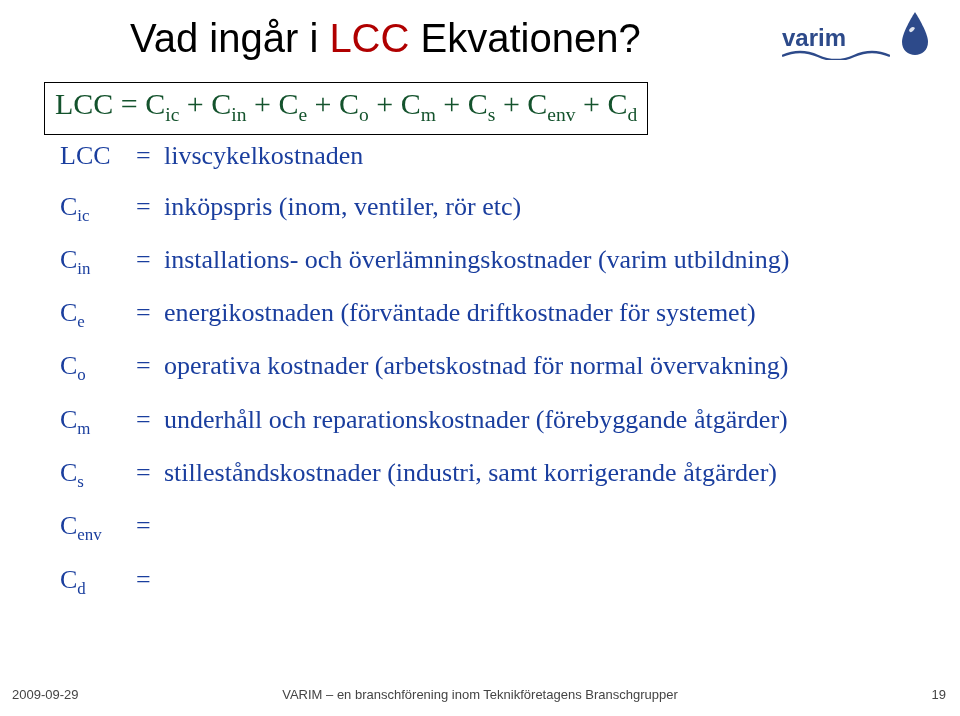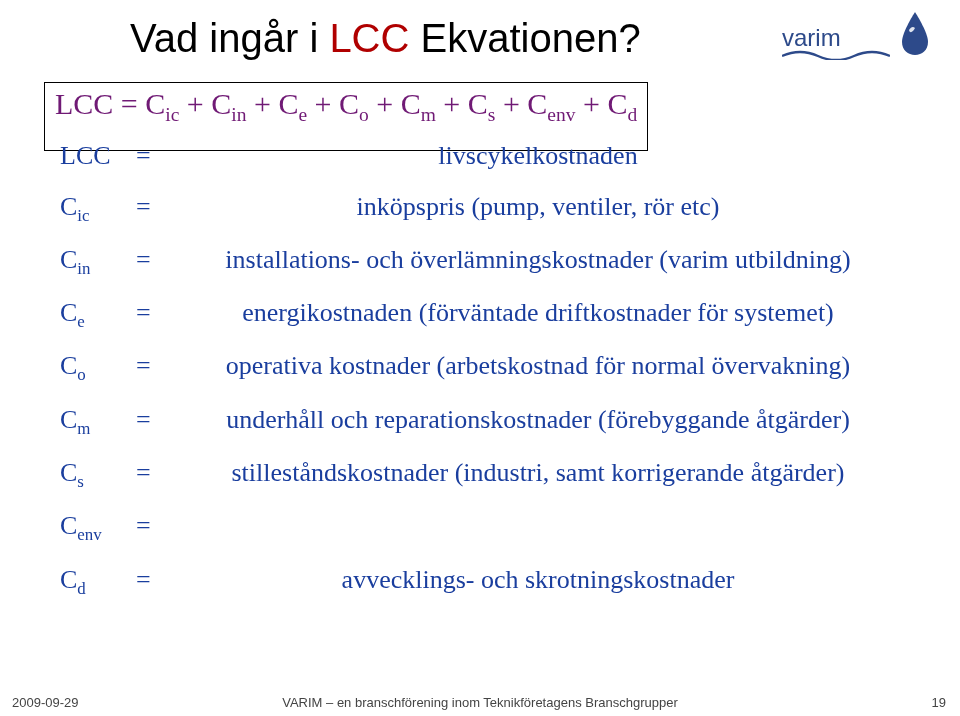--- a/index.html
+++ b/index.html
@@ -1,33 +1,33 @@
 <!DOCTYPE html>
 <html><head>
 <meta charset="utf-8">
 <style>
   * { box-sizing: border-box; margin: 0; padding: 0; }
   html, body { width: 960px; height: 716px; font-family: Arial, Helvetica, sans-serif; background: #fff; overflow: hidden; }
   .slide { position: relative; width: 960px; height: 716px; }
   .title { position: absolute; top: 16px; left: 130px; font-size: 40px; font-weight: normal; }
   .title .black { color: #000; }
   .title .red { color: #b00000; }
-  .equation-box { position: absolute; top: 82px; left: 44px; border: 1.5px solid #000; padding: 4px 10px 24px 10px; font-family: "Times New Roman", Times, serif; font-size: 30px; color: #701a75; }
+  .equation-box { position: absolute; top: 82px; left: 44px; border: 1.5px solid #000; padding: 4px 10px 8px 10px; font-family: "Times New Roman", Times, serif; font-size: 30px; color: #14532d; }
   .equation-box sub { font-size: 0.65em; vertical-align: sub; }
   .defs { position: absolute; top: 140px; left: 60px; right: 48px; }
   .def-row { display: flex; align-items: baseline; font-family: "Times New Roman", Times, serif; font-size: 26px; color: #1a3e9e; margin-bottom: 18px; line-height: 1.25; }
   .def-sym { width: 76px; flex: 0 0 76px; }
   .def-eq { width: 28px; flex: 0 0 28px; }
-  .def-txt { flex: 1; text-align: center; }
+  .def-txt { flex: 1; }
   .def-sym sub { font-size: 0.65em; }
   .logo { position: absolute; top: 10px; right: 28px; width: 150px; height: 52px; }
-  .logo-text { position: absolute; left: 0; top: 14px; font-family: Arial, Helvetica, sans-serif; font-weight: normal; letter-spacing: 0px; color: #2d4a8a; font-size: 24px; text-transform: lowercase; }
+  .logo-text { position: absolute; left: 0; top: 14px; font-family: Arial, Helvetica, sans-serif; font-weight: bold; letter-spacing: 0px; color: #2d4a8a; font-size: 24px; text-transform: lowercase; }
   .logo-drop { position: absolute; right: 0; top: 0; width: 34px; height: 46px; }
   .logo-wave { position: absolute; left: 0; top: 40px; width: 108px; height: 10px; }
-  .footer { position: absolute; left: 0; bottom: 0; width: 100%; height: 28px; display: flex; align-items: center; font-size: 13px; color: #444; font-family: Arial, Helvetica, sans-serif; }
+  .footer { position: absolute; left: 0; bottom: 8px; width: 100%; height: 28px; display: flex; align-items: center; font-size: 13px; color: #444; font-family: Arial, Helvetica, sans-serif; }
   .footer-date { position: absolute; left: 12px; }
   .footer-center { width: 100%; text-align: center; }
   .footer-page { position: absolute; right: 14px; margin-left: 6px; }
 </style>
 </head>
 <body>
 
 <div class="slide">
 
   <div class="logo">
@@ -52,21 +52,21 @@
   <div class="defs">
 
   <div class="def-row">
         <span class="def-sym">LCC</span>
         <span class="def-eq">=</span>
         <span class="def-txt">livscykelkostnaden</span>
       </div>
       <div class="def-row">
         <span class="def-sym">C<sub>ic</sub></span>
         <span class="def-eq">=</span>
-        <span class="def-txt">inköpspris (pump, ventiler, rör etc)</span>
+        <span class="def-txt">inköpspris (inom, ventiler, rör etc)</span>
       </div>
       <div class="def-row">
         <span class="def-sym">C<sub>in</sub></span>
         <span class="def-eq">=</span>
         <span class="def-txt">installations- och överlämningskostnader (varim utbildning)</span>
       </div>
       <div class="def-row">
         <span class="def-sym">C<sub>e</sub></span>
         <span class="def-eq">=</span>
         <span class="def-txt">energikostnaden (förväntade driftkostnader för systemet)</span>
@@ -86,21 +86,20 @@
         <span class="def-eq">=</span>
         <span class="def-txt">stilleståndskostnader (industri, samt korrigerande åtgärder)</span>
       </div>
       <div class="def-row">
         <span class="def-sym">C<sub>env</sub></span>
         <span class="def-eq">=</span>
       </div>
       <div class="def-row">
         <span class="def-sym">C<sub>d</sub></span>
         <span class="def-eq">=</span>
-        <span class="def-txt">avvecklings- och skrotningskostnader</span>
       </div>
     </div>
 
   <div class="footer">
     <span class="footer-date">2009-09-29</span>
     <span class="footer-center">VARIM – en branschförening inom Teknikföretagens Branschgrupper</span>
     <span class="footer-page">19</span>
   </div>
 
 </div>

